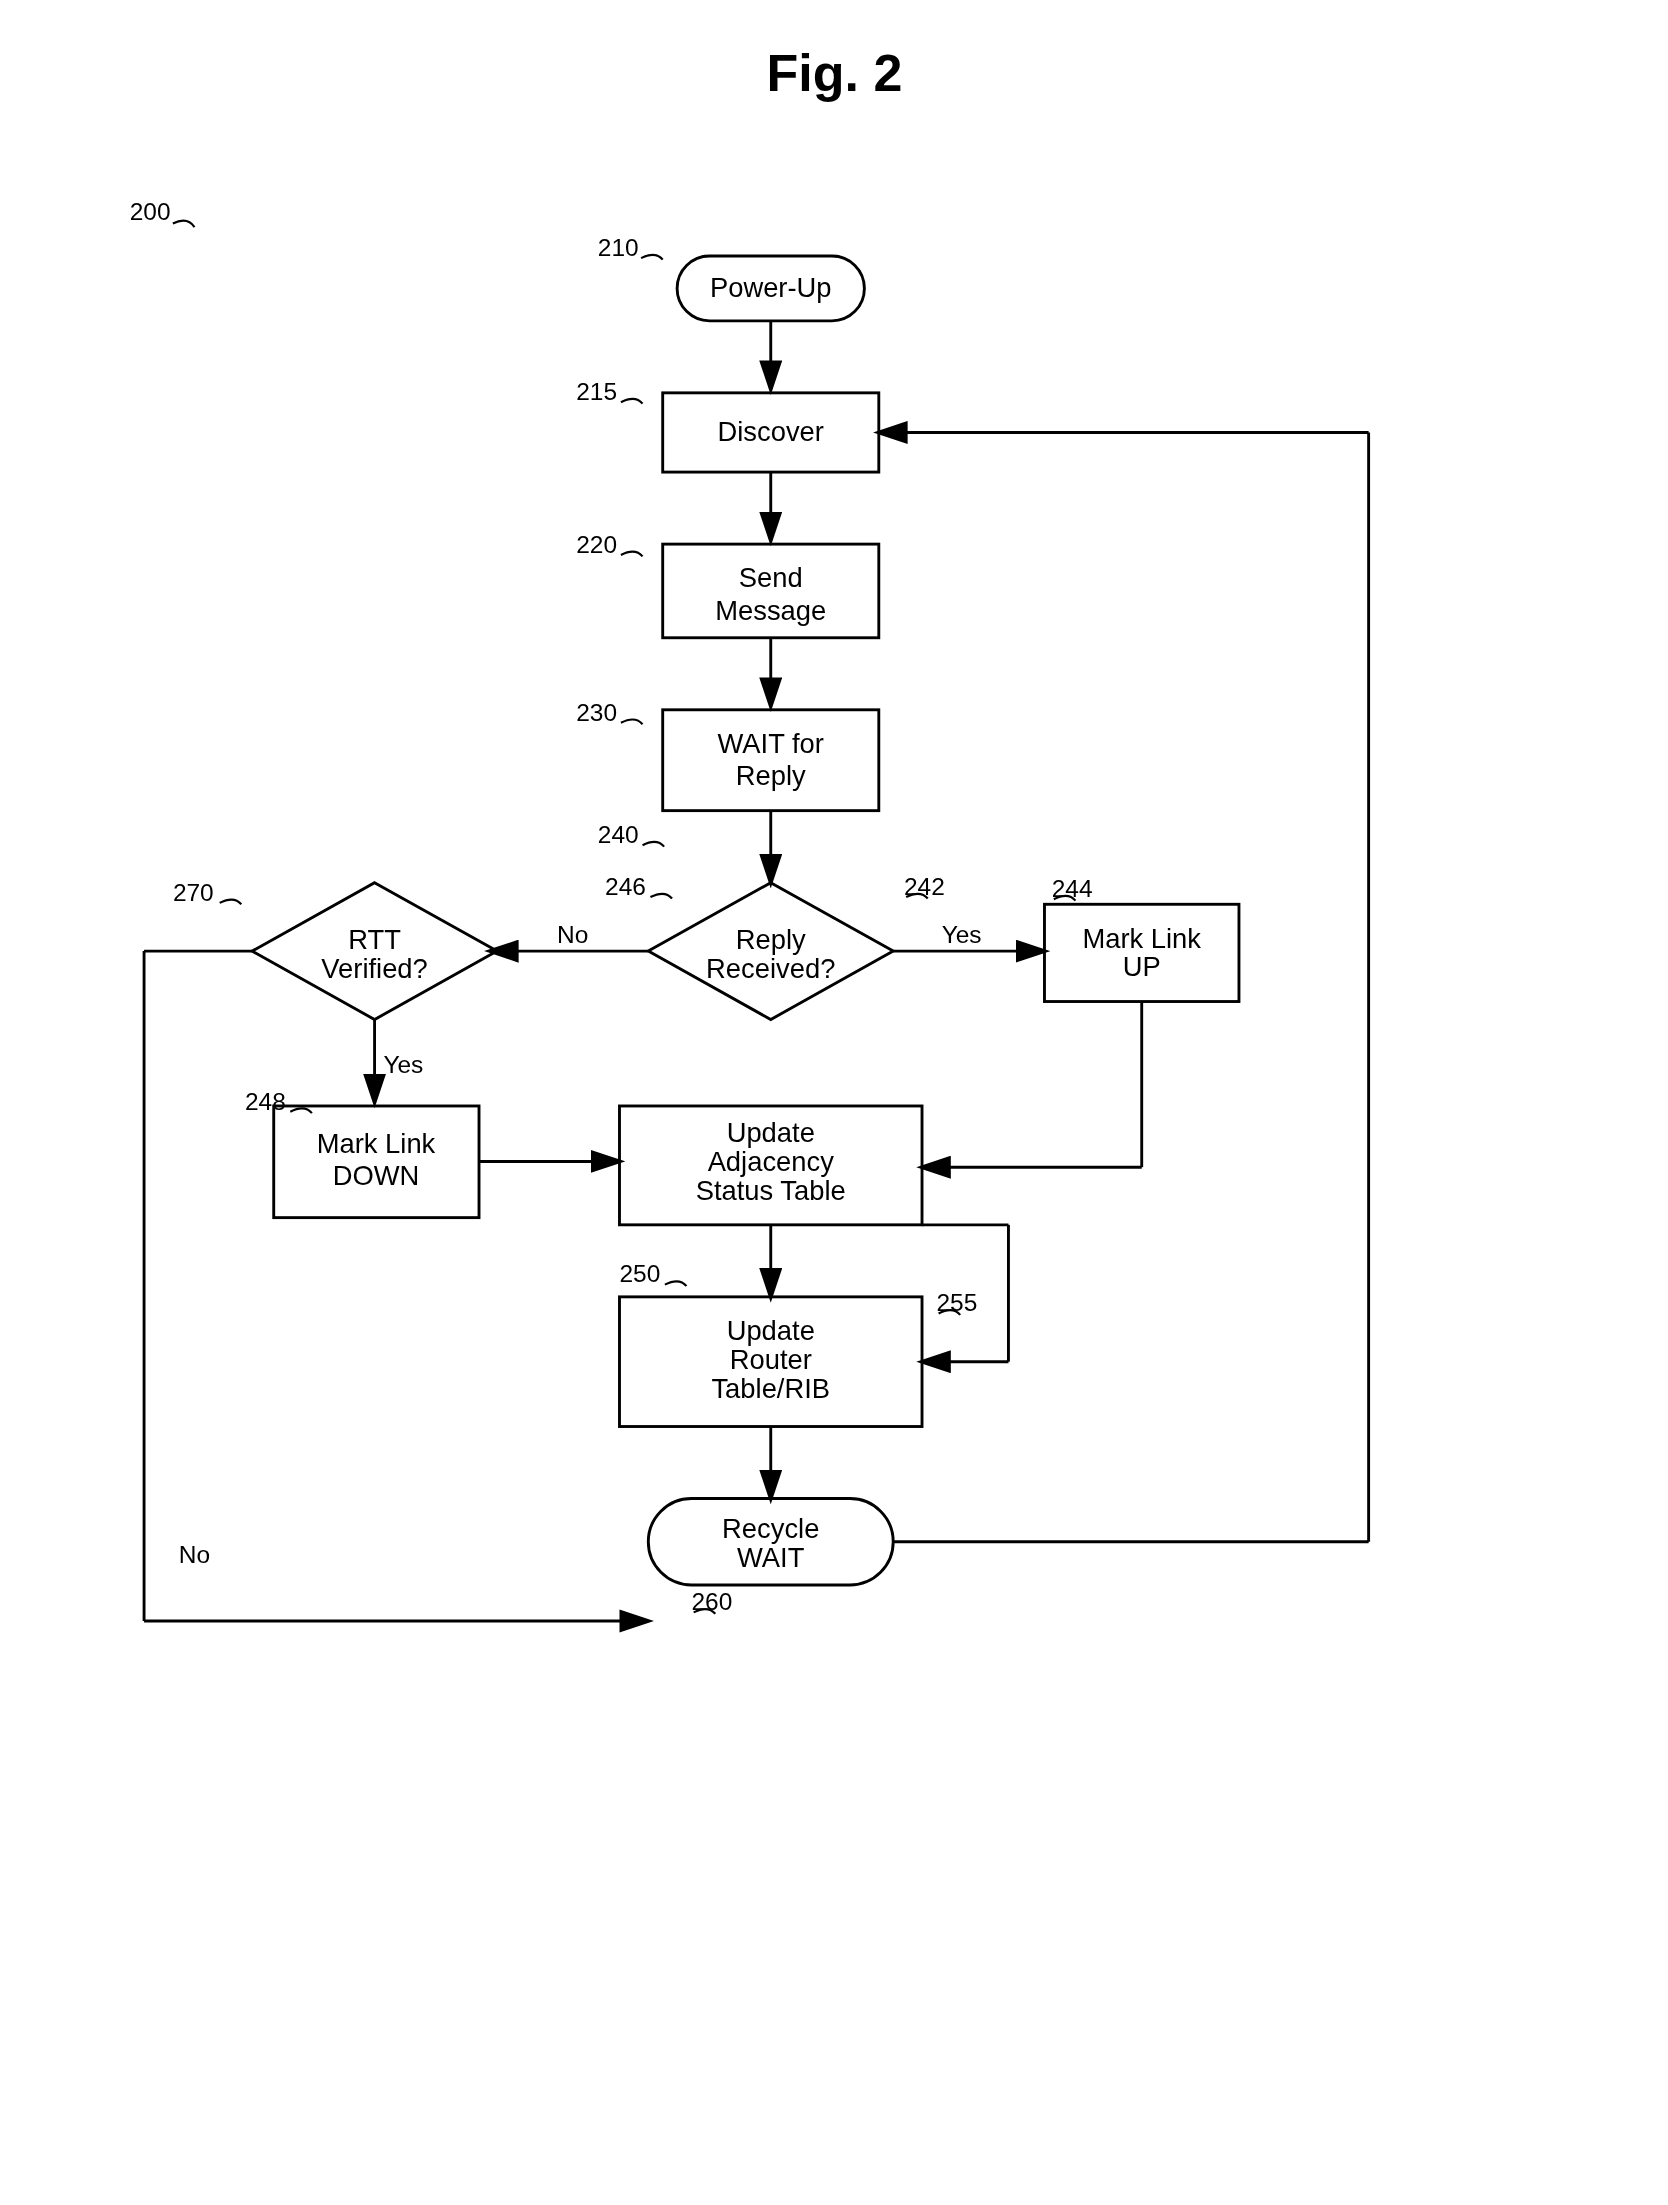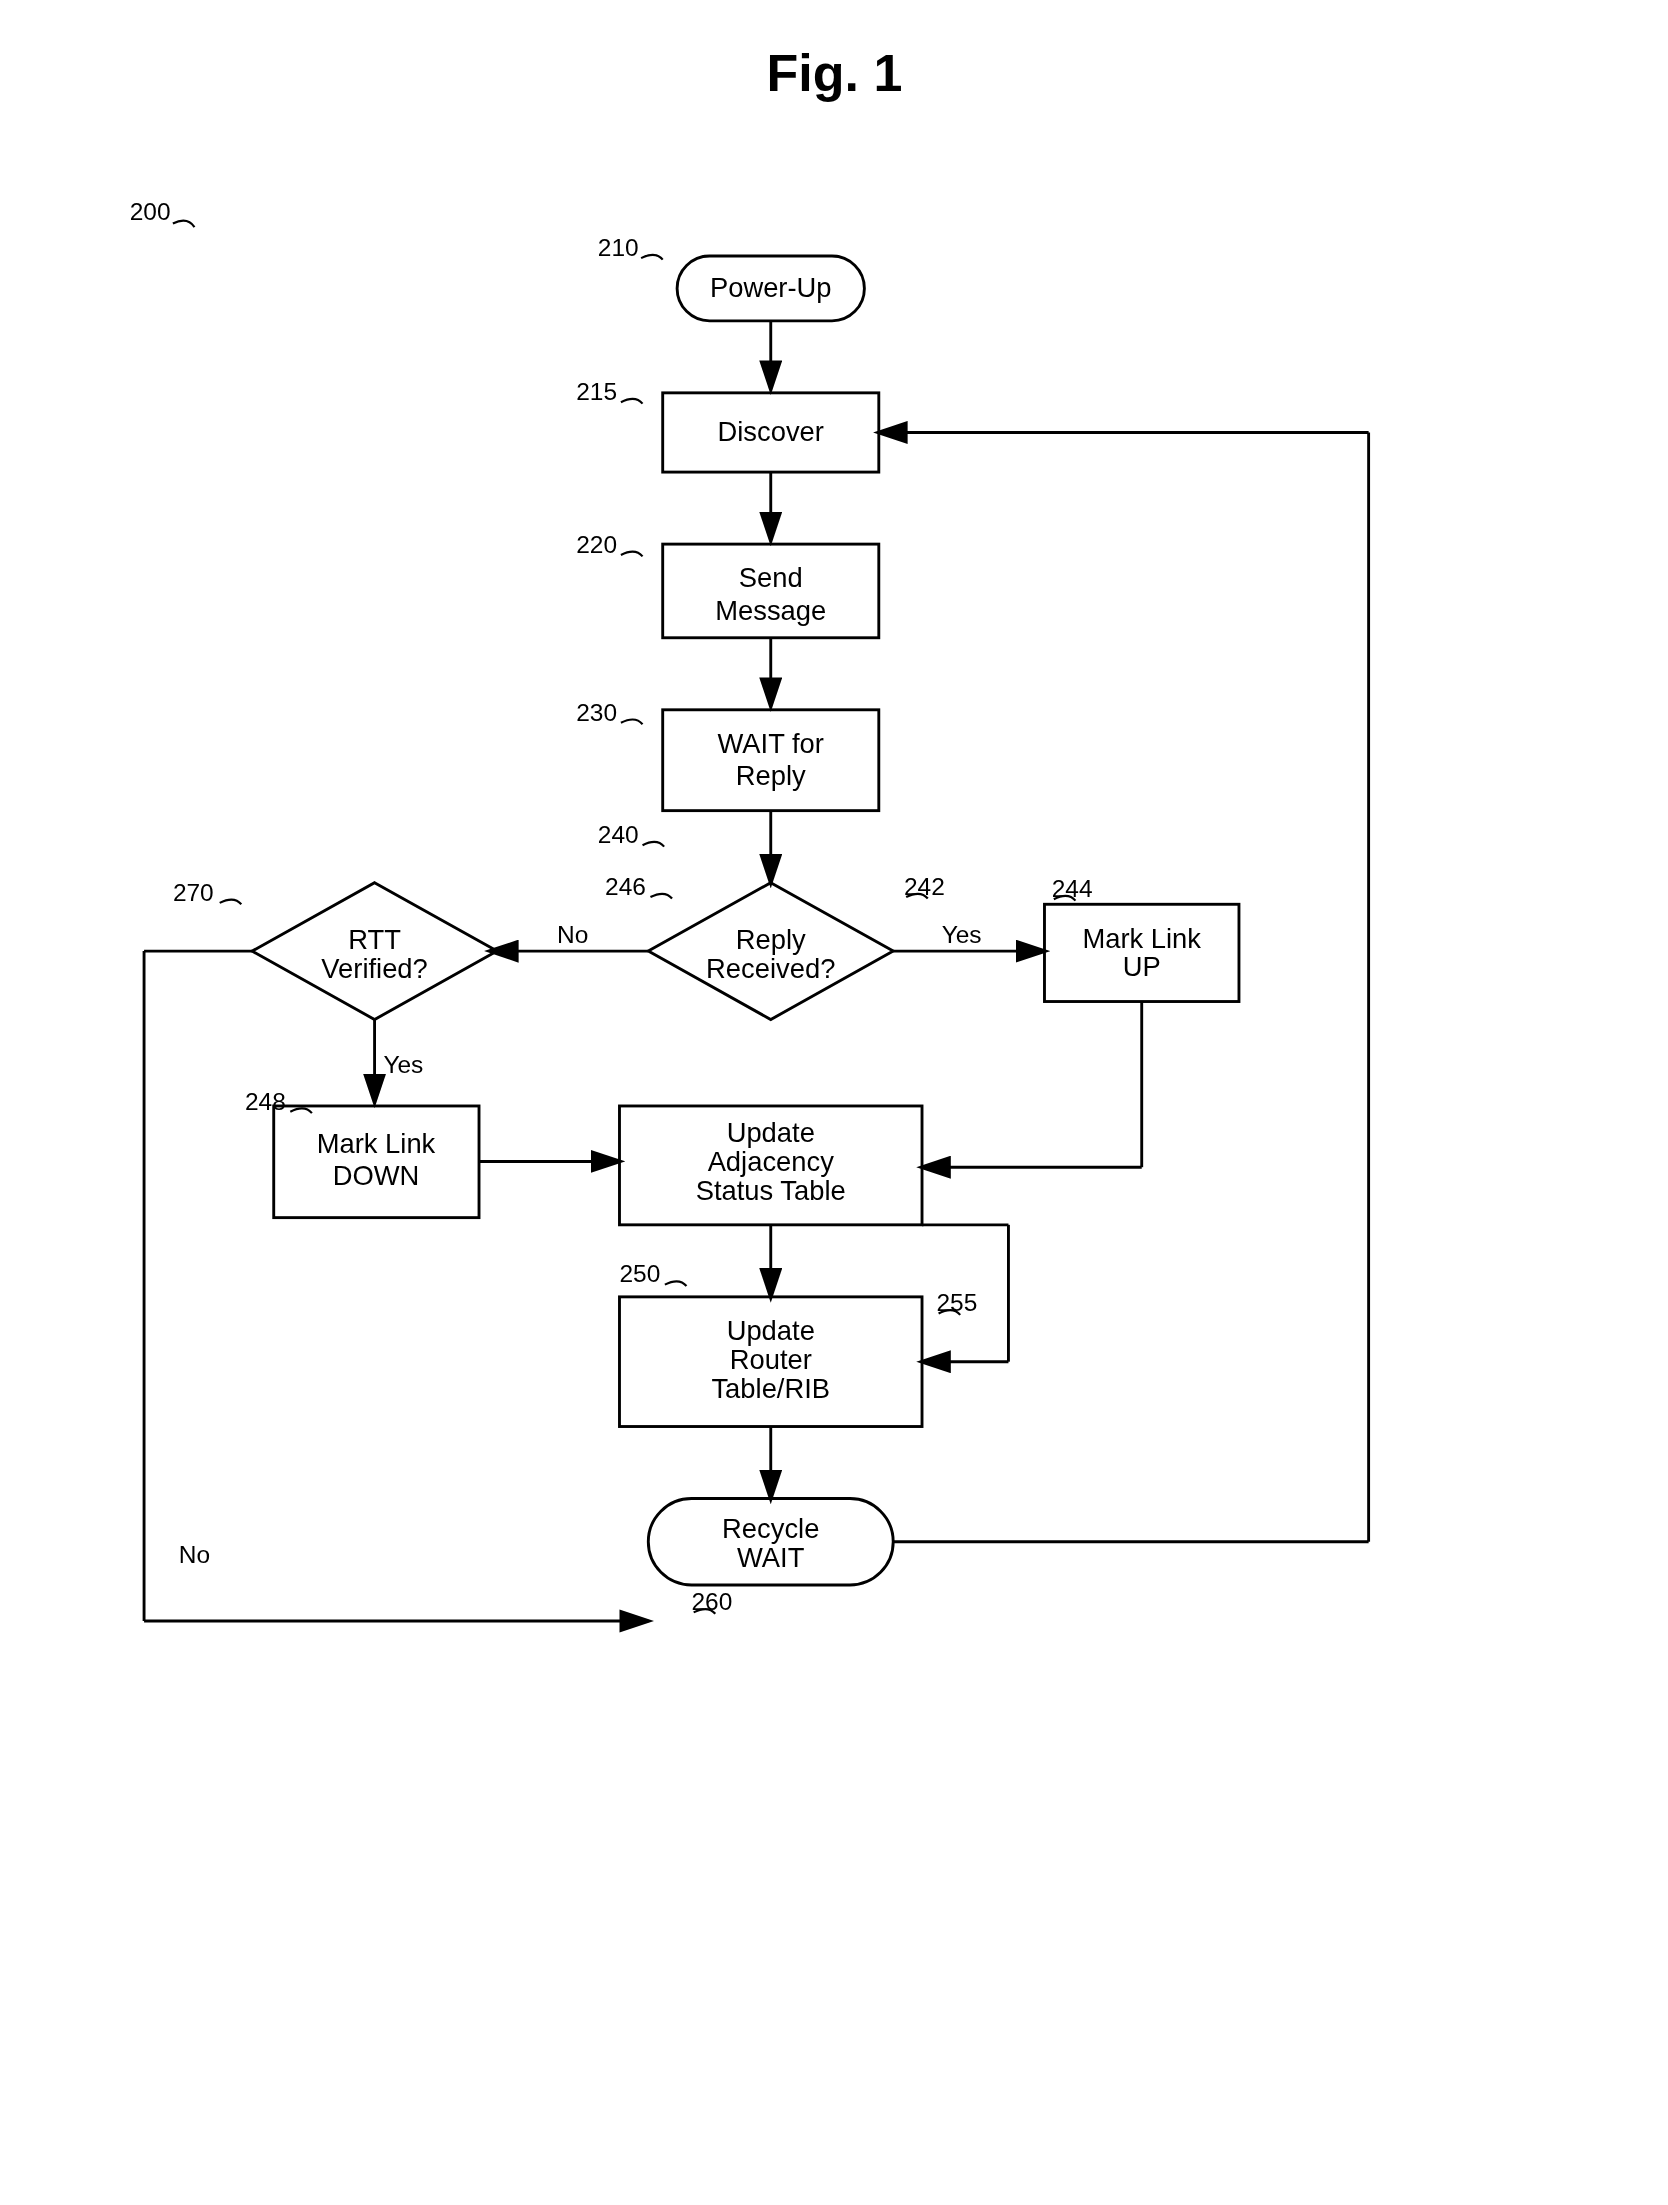--- a/index.html
+++ b/index.html
@@ -56,21 +56,21 @@
       font-family: Arial, sans-serif;
       font-size: 34px;
       fill: #000;
       text-anchor: middle;
       dominant-baseline: middle;
     }
   </style>
 </head>
 <body>
 
-<div class="page-title">Fig. 1</div>
+<div class="page-title">Fig. 2</div>
 
 <div class="diagram-container">
 <svg viewBox="0 0 2317 2900" xmlns="http://www.w3.org/2000/svg">
   <defs>
     <marker id="arrowhead" markerWidth="12" markerHeight="8" refX="10" refY="4" orient="auto">
       <polygon points="0 0, 12 4, 0 8" fill="#000"></polygon>
     </marker>
   </defs>
 
   <text class="ref-label" x="180" y="145">200</text>

